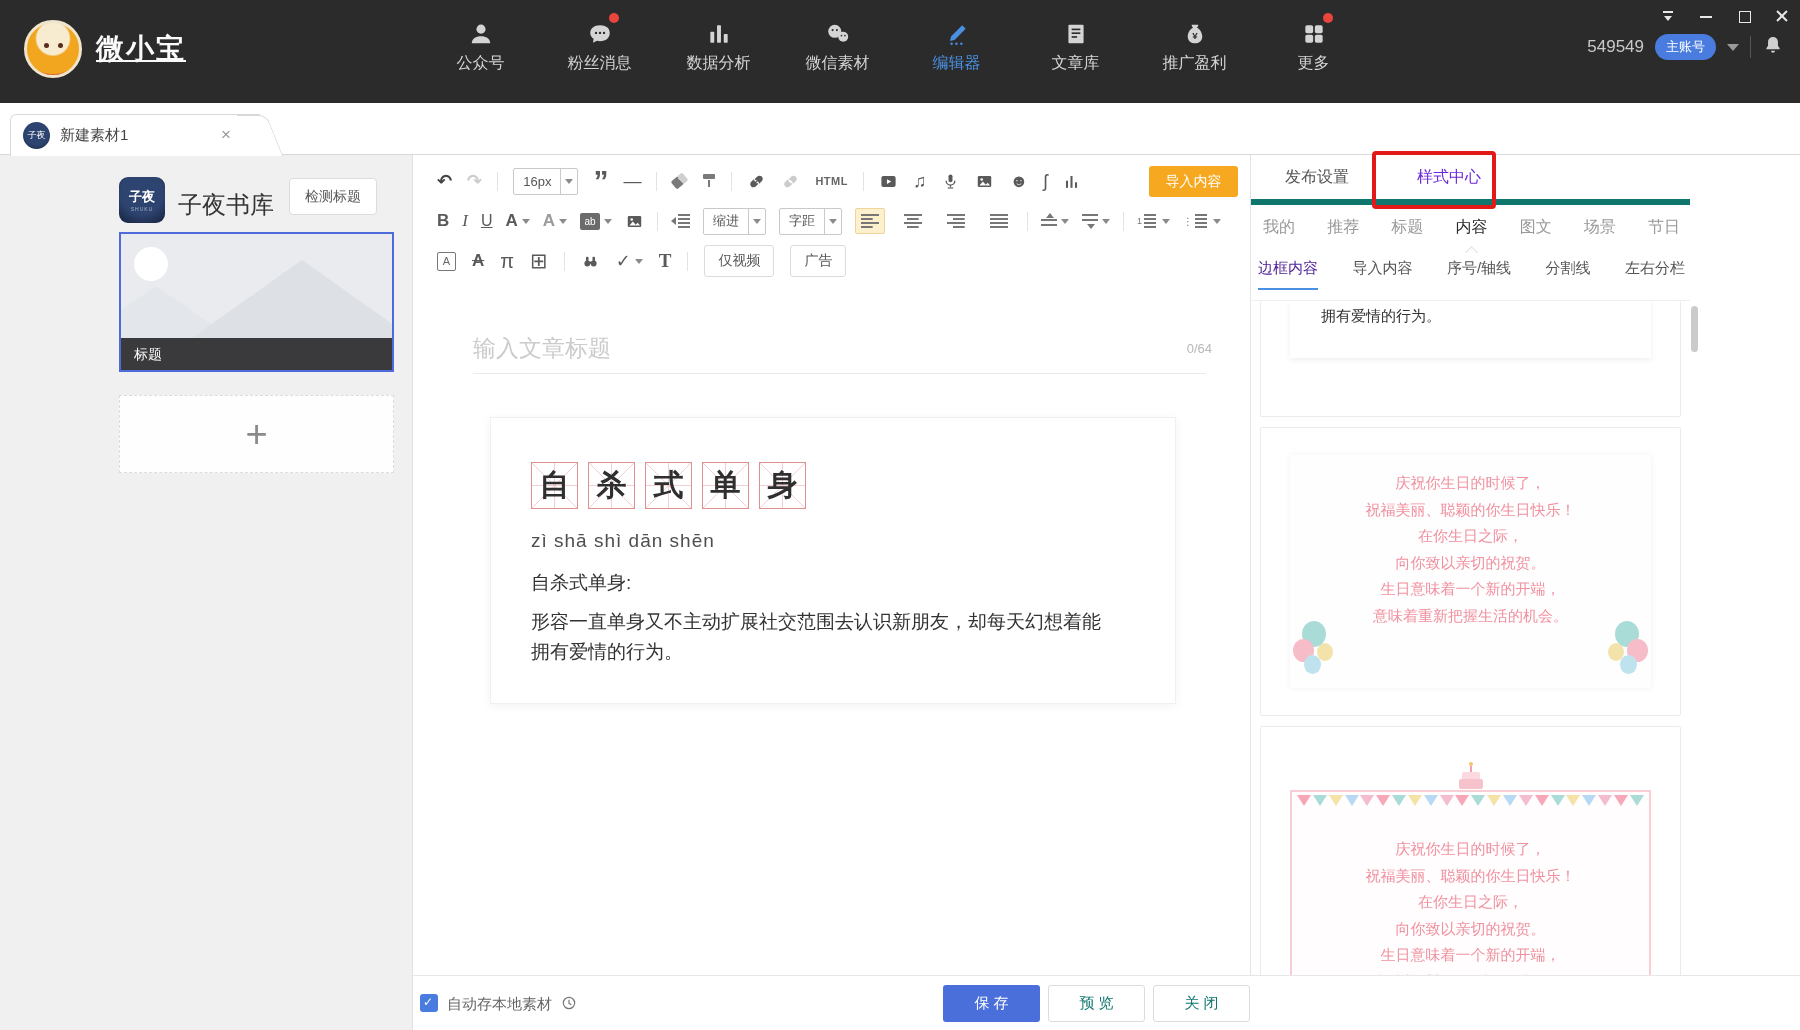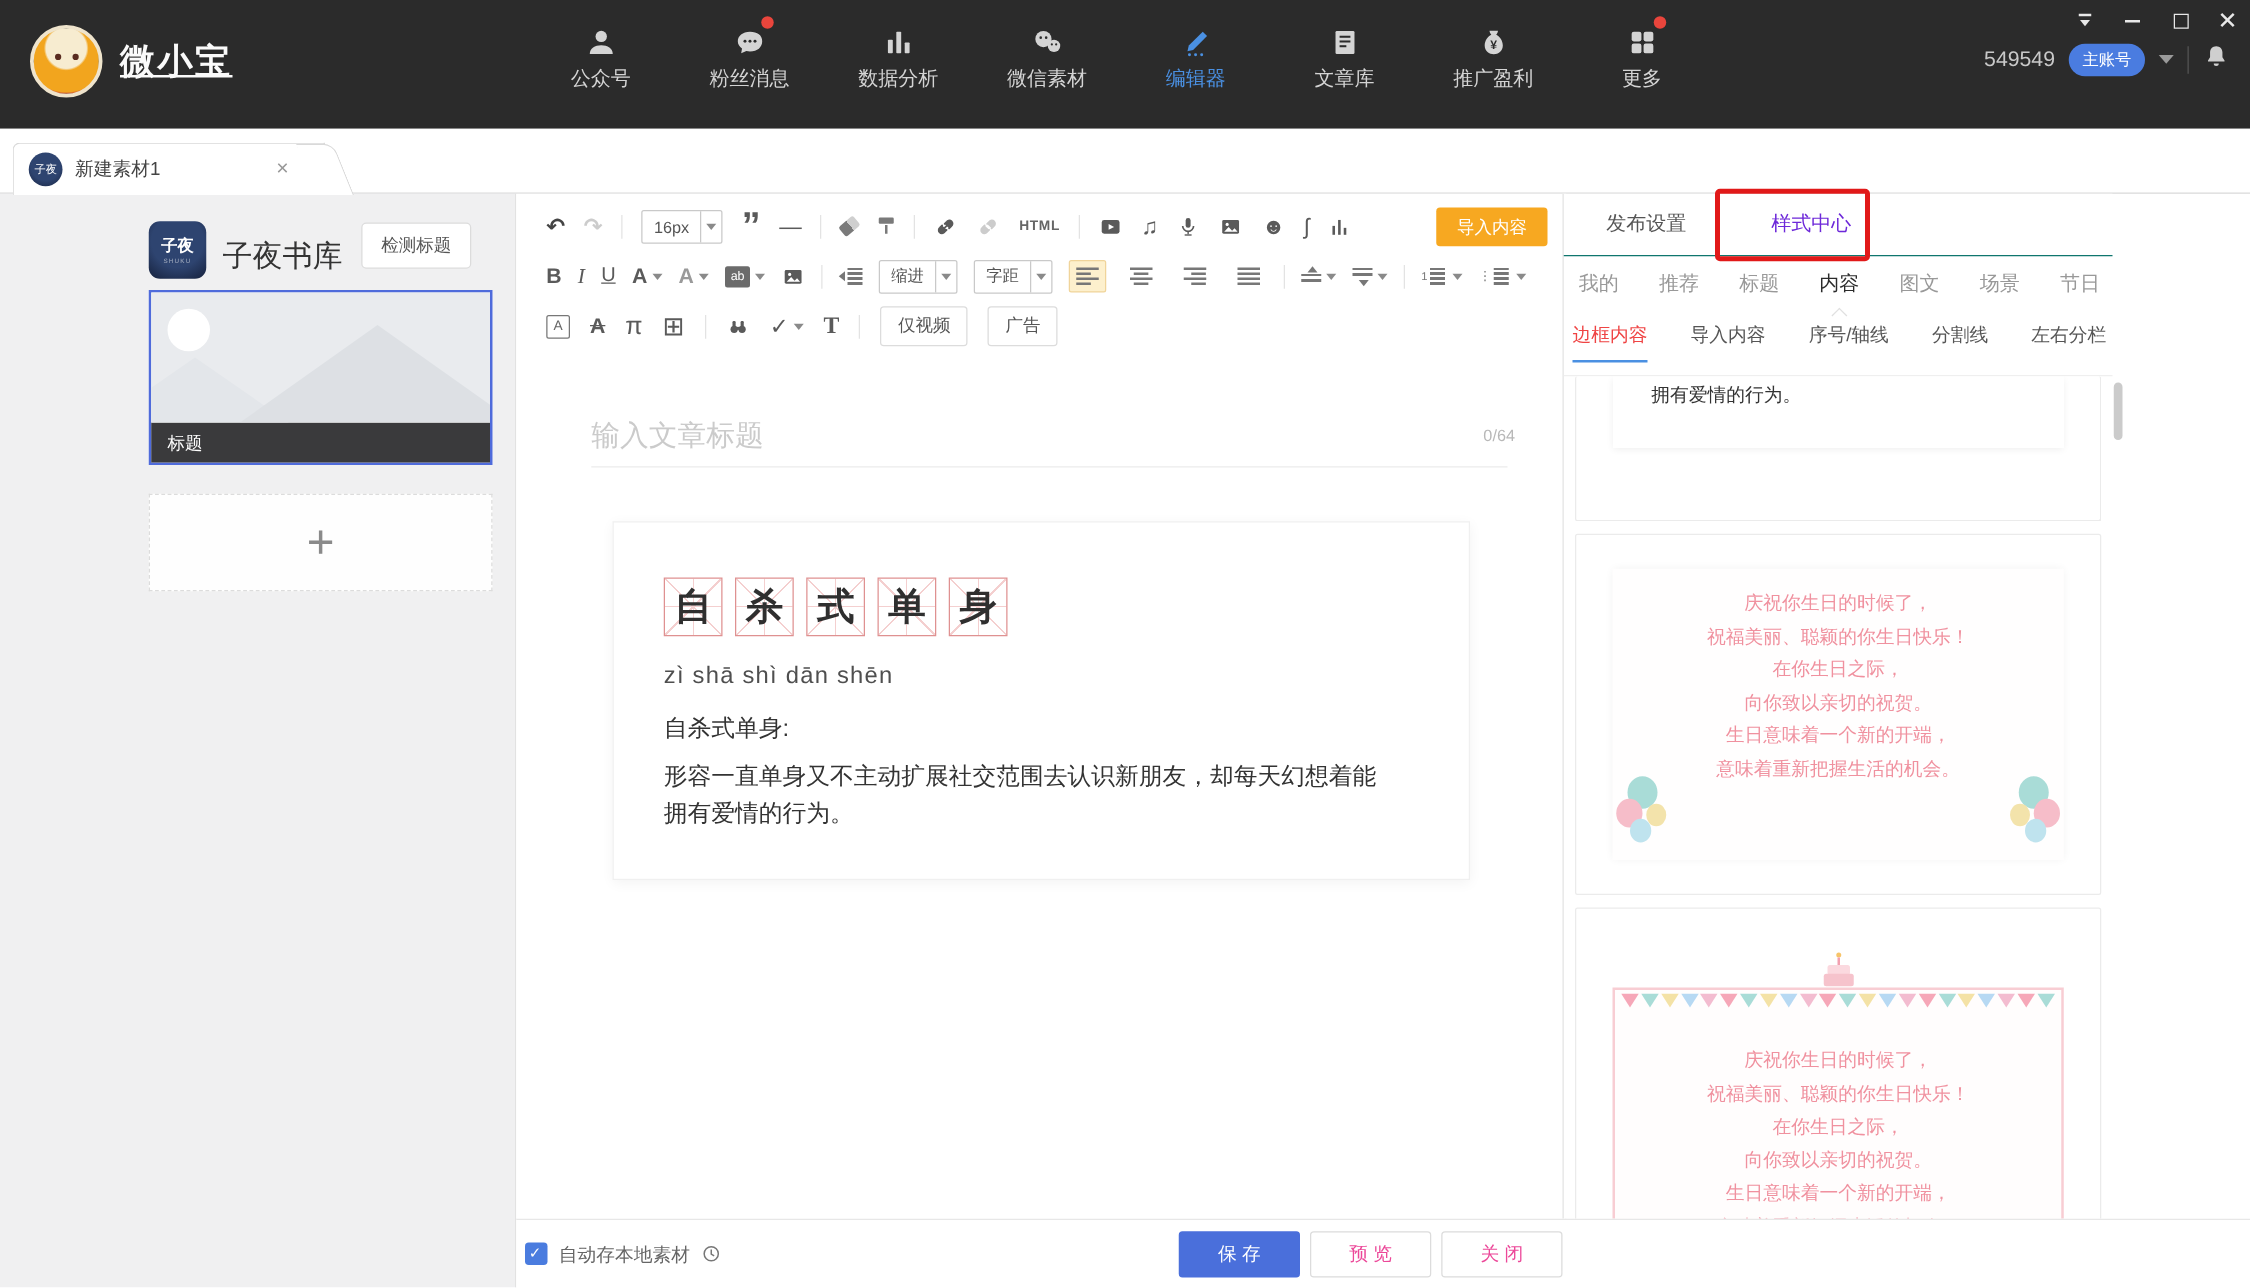--- a/index.html
+++ b/index.html
@@ -121,31 +121,31 @@
       linear-gradient(to right,transparent calc(50% - .5px),#f4cfcf calc(50% - .5px) calc(50% + .5px),transparent calc(50% + .5px)),
       linear-gradient(to bottom,transparent calc(50% - .5px),#f4cfcf calc(50% - .5px) calc(50% + .5px),transparent calc(50% + .5px)),
       linear-gradient(45deg,transparent calc(50% - .6px),#f4cfcf calc(50% - .6px) calc(50% + .6px),transparent calc(50% + .6px)),
       linear-gradient(-45deg,transparent calc(50% - .6px),#f4cfcf calc(50% - .6px) calc(50% + .6px),transparent calc(50% + .6px)); }
   .pinyin { margin-top:21px; font-size:19px; color:#4f4f4f; letter-spacing:1px; }
   .term { margin-top:18px; font-size:19px; color:#333; }
   .definition { margin-top:11px; font-size:19px; color:#333; width:570px; line-height:1.58; }
 
   
   .panel { position:absolute; left:1250px; top:155px; width:440px; height:820px; background:#fff; border-left:1px solid #e4e4e4; }
-  .p-header { height:50px; border-bottom:1px solid #0f766e; display:flex; }
+  .p-header { height:50px; border-bottom:6px solid #0f766e; display:flex; }
   .p-htab { width:132px; display:flex; align-items:center; justify-content:center; font-size:16px; color:#555; cursor:pointer; }
   .p-htab.sel { color:#6d28d9; }
   .anno-box { position:absolute; left:1372px; top:151px; width:124px; height:58px; border:4px solid #e11919; border-radius:4px; z-index:6; pointer-events:none; }
   .p-cats { position:absolute; top:62px; left:12px; right:10px; display:flex; justify-content:space-between; font-size:16px; color:#999; }
   .p-cat { cursor:pointer; }
   .p-cat.active { color:#2b2b2b; }
   .cat-caret { position:absolute; top:93px; left:216px; width:9px; height:9px; background:#fff; border-left:1px solid #e0e0e0; border-top:1px solid #e0e0e0; transform:rotate(45deg); z-index:2; }
   .p-subs { position:absolute; top:104px; left:7px; right:5px; display:flex; justify-content:space-between; font-size:15px; color:#555; }
   .p-sub { padding-bottom:10px; cursor:pointer; border-bottom:2px solid transparent; }
-  .p-sub.active { color:#ef4444; border-bottom-color:#4a90e2; }
+  .p-sub.active { color:#4c1d95; border-bottom-color:#4a90e2; }
   .p-listline { position:absolute; top:145px; left:0; right:0; border-top:1px solid #efefef; }
   .p-list { position:absolute; top:146px; left:0; right:0; bottom:0; overflow:hidden; padding:0 9px; }
   .s-item { border:1px solid #ebebeb; border-radius:2px; background:#fff; }
   .s-item1 { height:116px; border-top:none; }
   .s-inner1 { margin:0 29px; height:57px; box-shadow:0 2px 6px rgba(0,0,0,.07); padding:6px 0 0 31px; font-size:15px; color:#333; }
   .s-item2 { margin-top:10px; height:289px; padding:27px 29px; }
   .s-prev2 { height:100%; box-shadow:0 0 7px rgba(0,0,0,.06); background:#fffefe; position:relative; padding-top:15px; text-align:center; }
   .pink-line { font-size:15px; color:#f0919f; line-height:26.5px; }
   .balloons { position:absolute; bottom:5px; left:3px; width:48px; height:62px; }
   .balloons.right { left:auto; right:3px; transform:scaleX(-1); }
@@ -173,21 +173,21 @@
   
   .footer { position:absolute; left:413px; top:975px; width:1387px; height:55px; background:#fff; border-top:1px solid #e7e7e7; }
   .chkbox { position:absolute; left:7px; top:18px; width:18px; height:18px; background:#4a7cdf; border-radius:3px; cursor:pointer; }
   .chkbox::after { content:"✓"; color:#fff; font-size:12px; position:absolute; left:3px; top:1px; }
   .autosave-label { position:absolute; left:34px; top:19px; font-size:15px; color:#666; }
   .clock { position:absolute; left:148px; top:19px; }
   .clock svg { width:16px; height:16px; stroke:#777; fill:none; }
   .f-btns { position:absolute; left:530px; top:9px; display:flex; gap:8px; }
   .f-btn { width:97px; height:37px; display:flex; align-items:center; justify-content:center; font-size:15px; border-radius:3px; cursor:pointer; }
   .f-save { background:#4a6fdb; color:#fff; }
-  .f-ghost { background:#fff; border:1px solid #dcdcdc; color:#ec4899; }
+  .f-ghost { background:#fff; border:1px solid #dcdcdc; color:#0f766e; }
 </style>
 </head>
 <body>
 
 <div id="app">
 
   <div class="topbar">
     <div class="winctrl">
       <span class="wc wc-collapse"></span>
       <span class="wc wc-min"></span>

